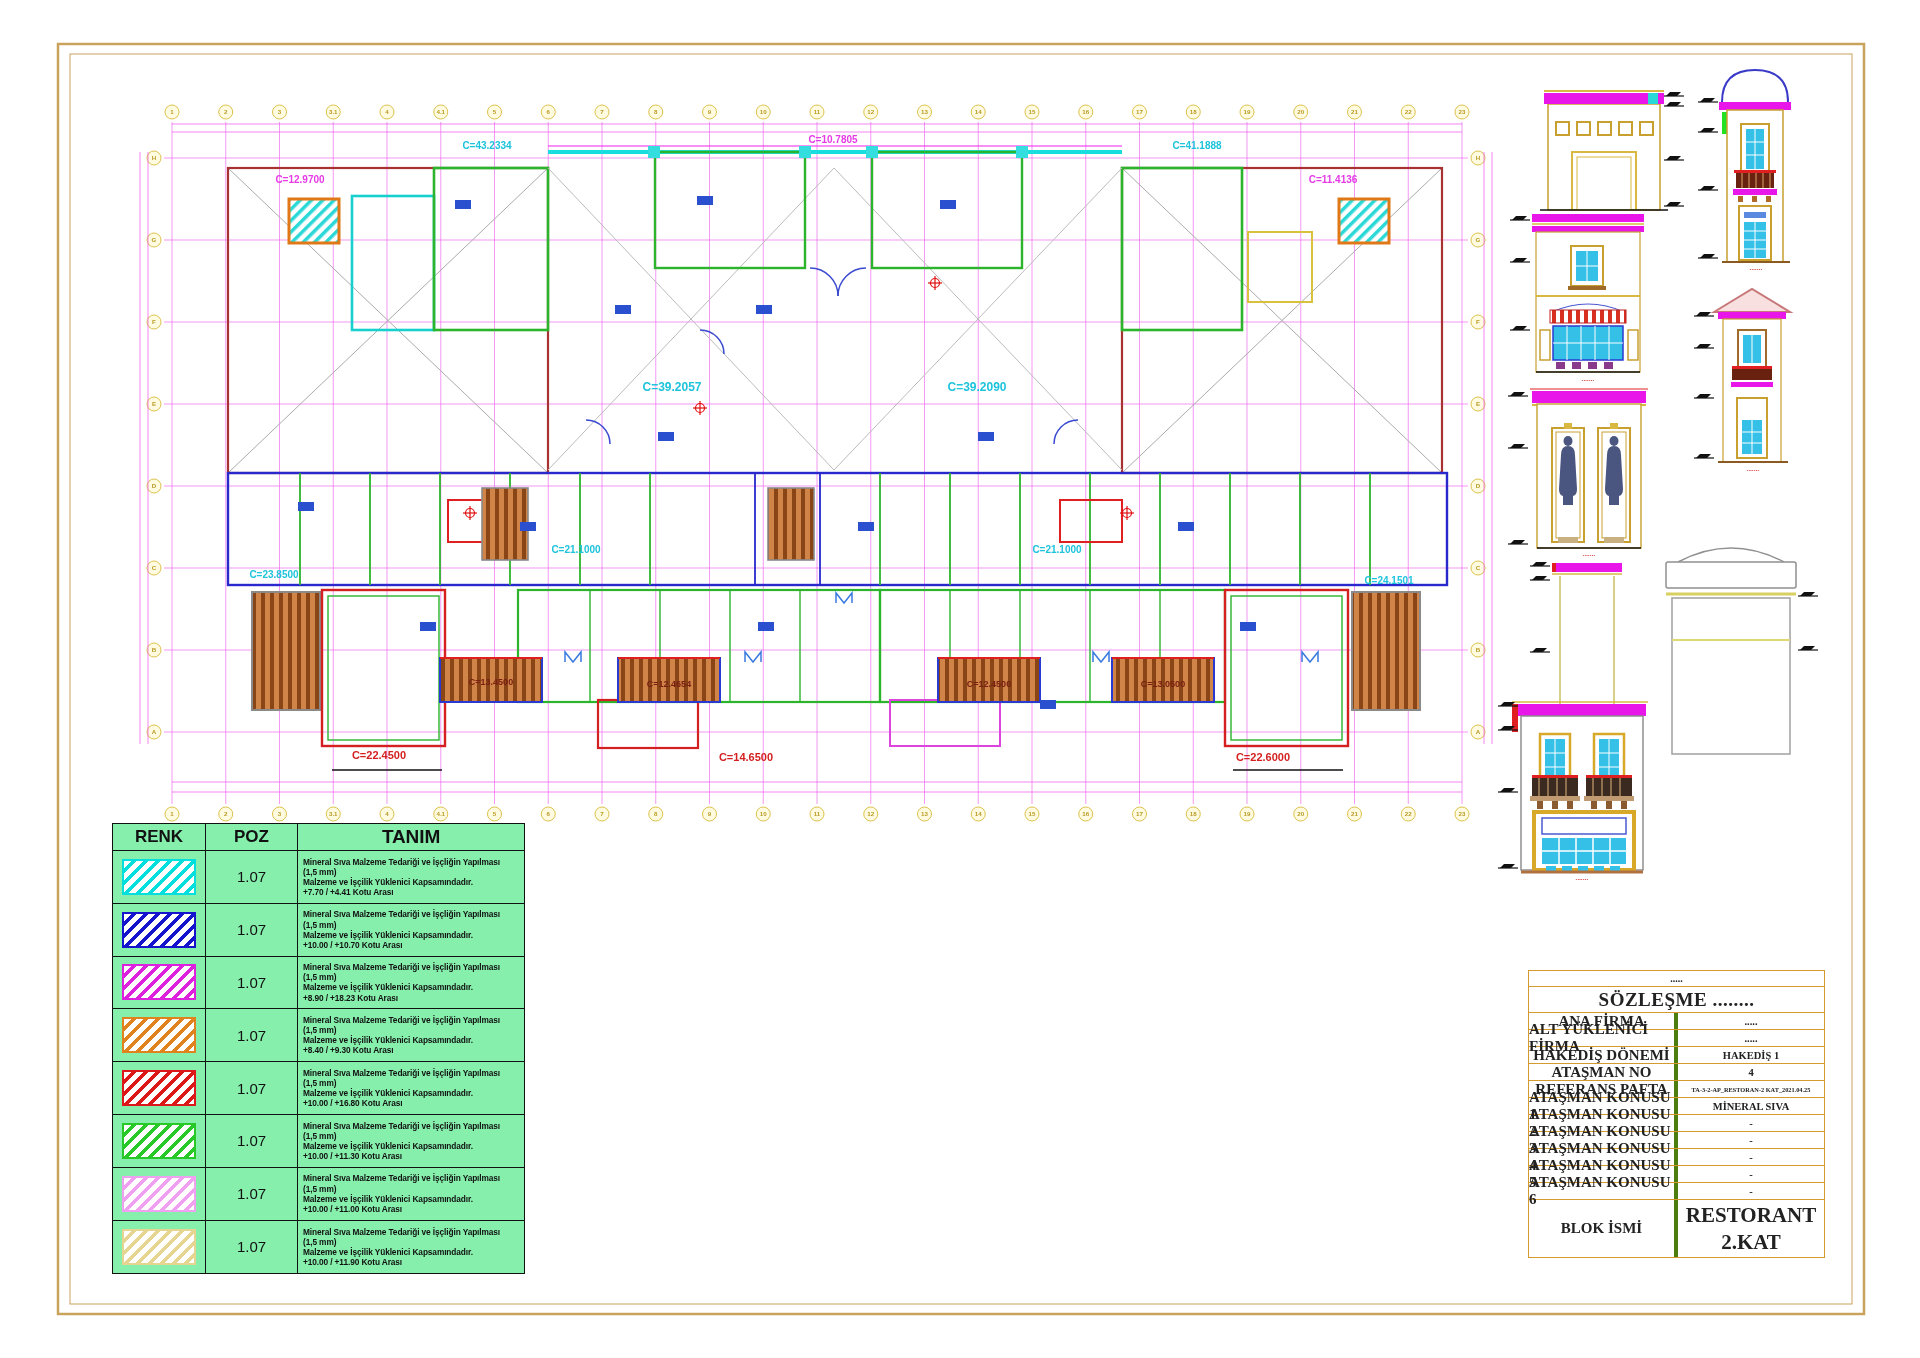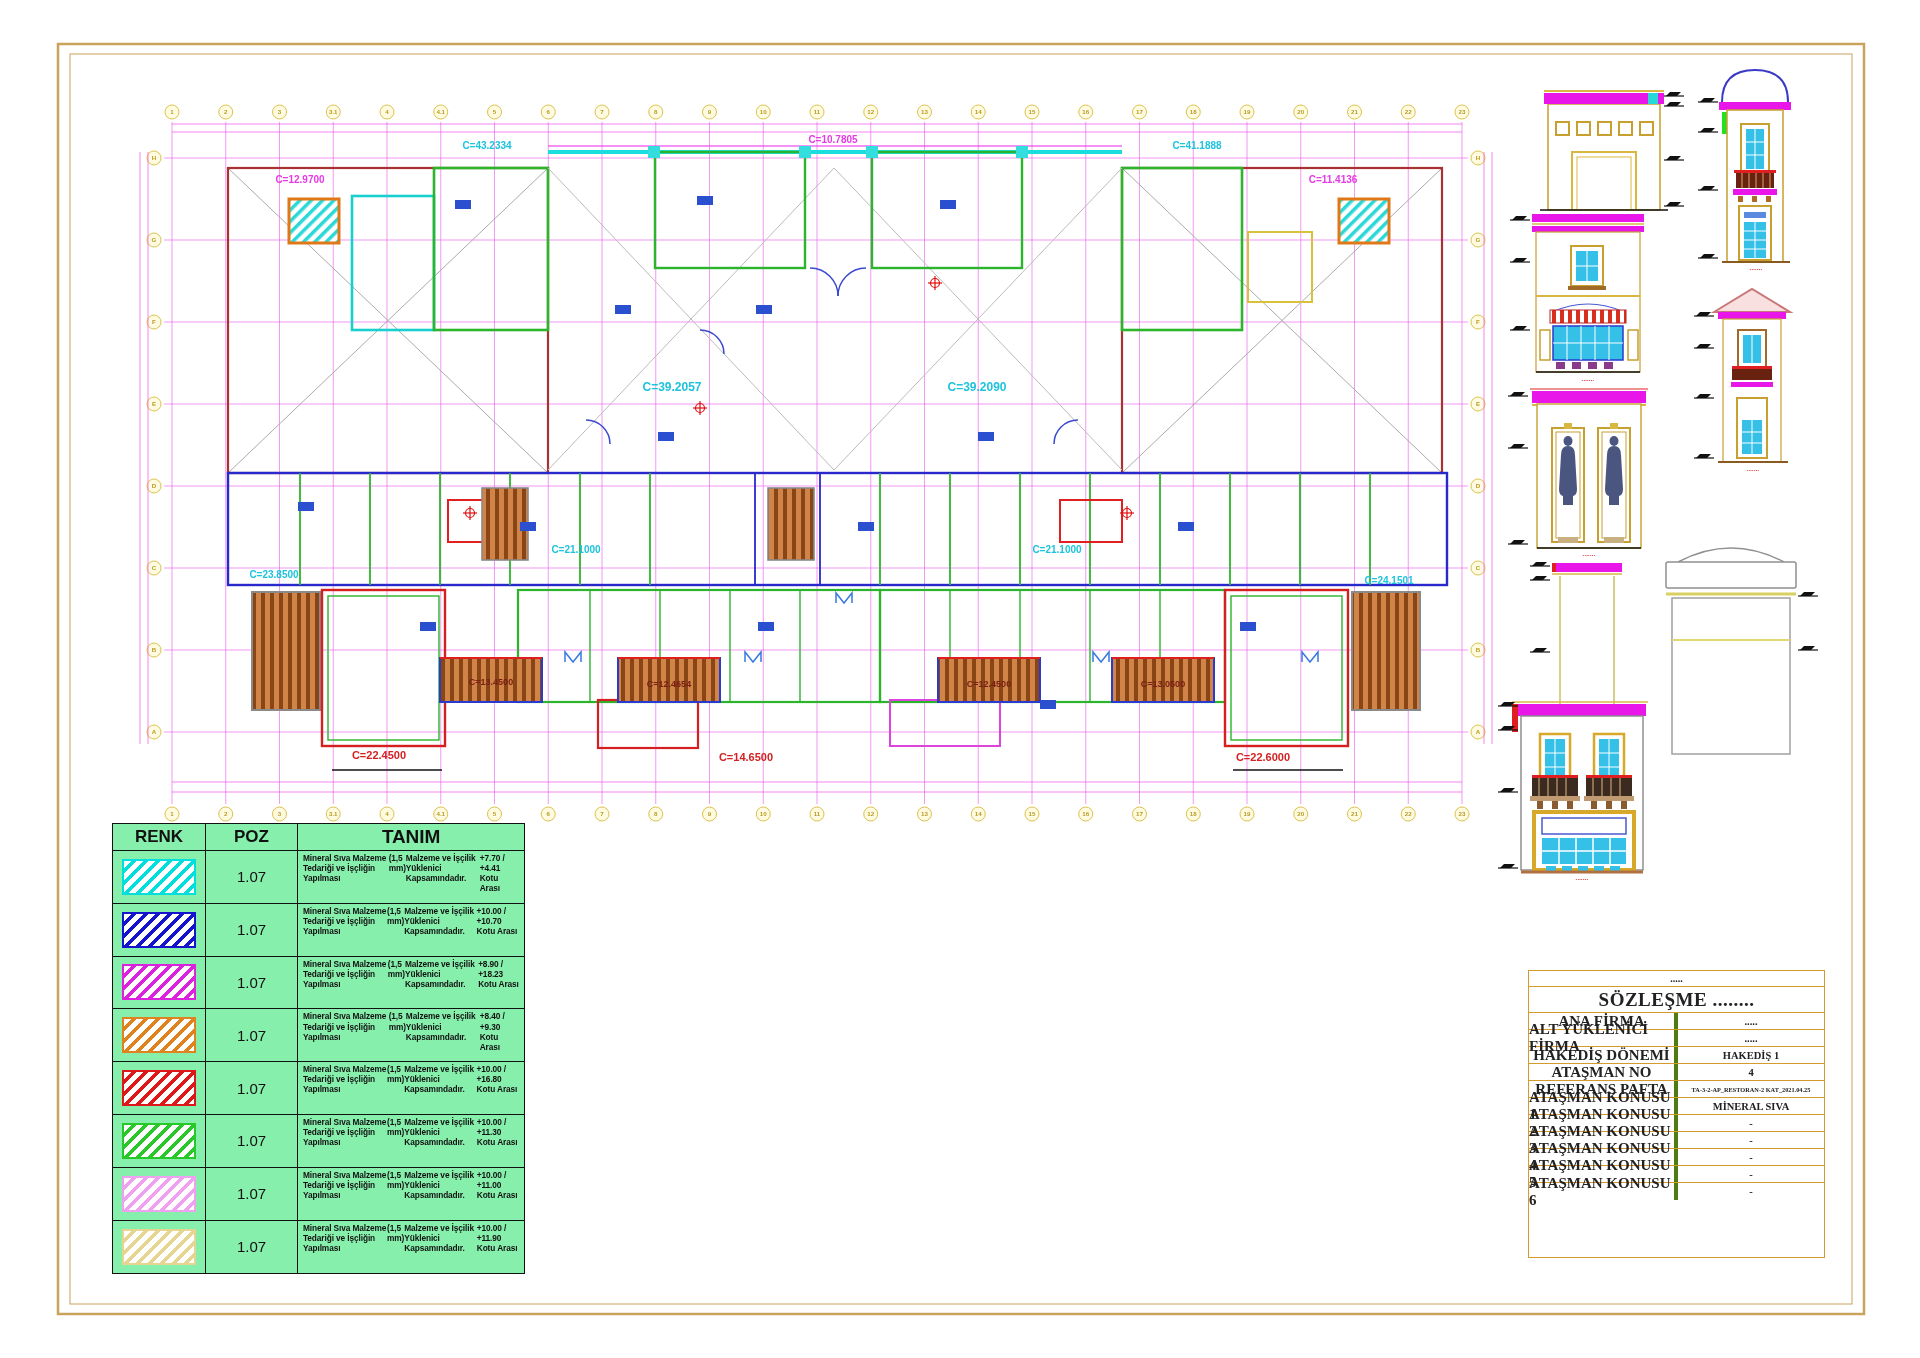--- a/index.html
+++ b/index.html
@@ -12,21 +12,21 @@
   
   .legend{position:absolute;left:112px;top:823px;width:413px;background:#86efac;
           border:1.6px solid #111;box-sizing:border-box;}
   .lg-head,.lg-row{display:flex;box-sizing:border-box;}
   .lg-head{height:27px;border-bottom:1.6px solid #111;align-items:center;}
   .lg-row{height:52.8px;border-bottom:1.2px solid #111;align-items:center;}
   .lg-row:last-child{border-bottom:none;}
   .lg-c{box-sizing:border-box;height:100%;display:flex;align-items:center;justify-content:center;}
   .lg-renk{width:93px;border-right:1.2px solid #111;}
   .lg-poz{width:92px;border-right:1.2px solid #111;font-weight:normal;font-size:15px;color:#111;}
-  .lg-tanim{width:226px;flex-direction:row;align-items:flex-start;justify-content:center;
+  .lg-tanim{width:226px;flex-direction:column;align-items:flex-start;justify-content:center;
             padding:2px 5px;font-size:8.3px;font-weight:bold;color:#111;line-height:1.22;letter-spacing:-0.1px;}
   .lg-head .lg-c{font-size:17px;font-weight:bold;color:#111;}
   .lg-head .lg-tanim{align-items:center;flex-direction:row;justify-content:center;font-size:19px;}
   .lg-swatch{width:74px;height:36px;box-sizing:border-box;}
   .ln{display:block;}
 
   
   .tblock{position:absolute;left:1528px;top:970px;width:297px;height:288px;box-sizing:border-box;
           border:1.6px solid #d59a2e;background:#fff;display:flex;flex-direction:column;
           font-family:"Liberation Serif",serif;color:#222;}
@@ -770,13 +770,18 @@
     <div class="tb-v">-</div>
   </div>
   <div class="tb-row tb-pair">
     <div class="tb-l">ATAŞMAN KONUSU 5</div>
     <div class="tb-v">-</div>
   </div>
   <div class="tb-row tb-pair">
     <div class="tb-l">ATAŞMAN KONUSU 6</div>
     <div class="tb-v">-</div>
   </div>
+  <div class="tb-row tb-blok">
+    <div class="tb-l">BLOK İSMİ</div>
+    <div class="tb-v tb-big">RESTORANT
+2.KAT</div>
+  </div>
 </div>
 
 </body></html>

